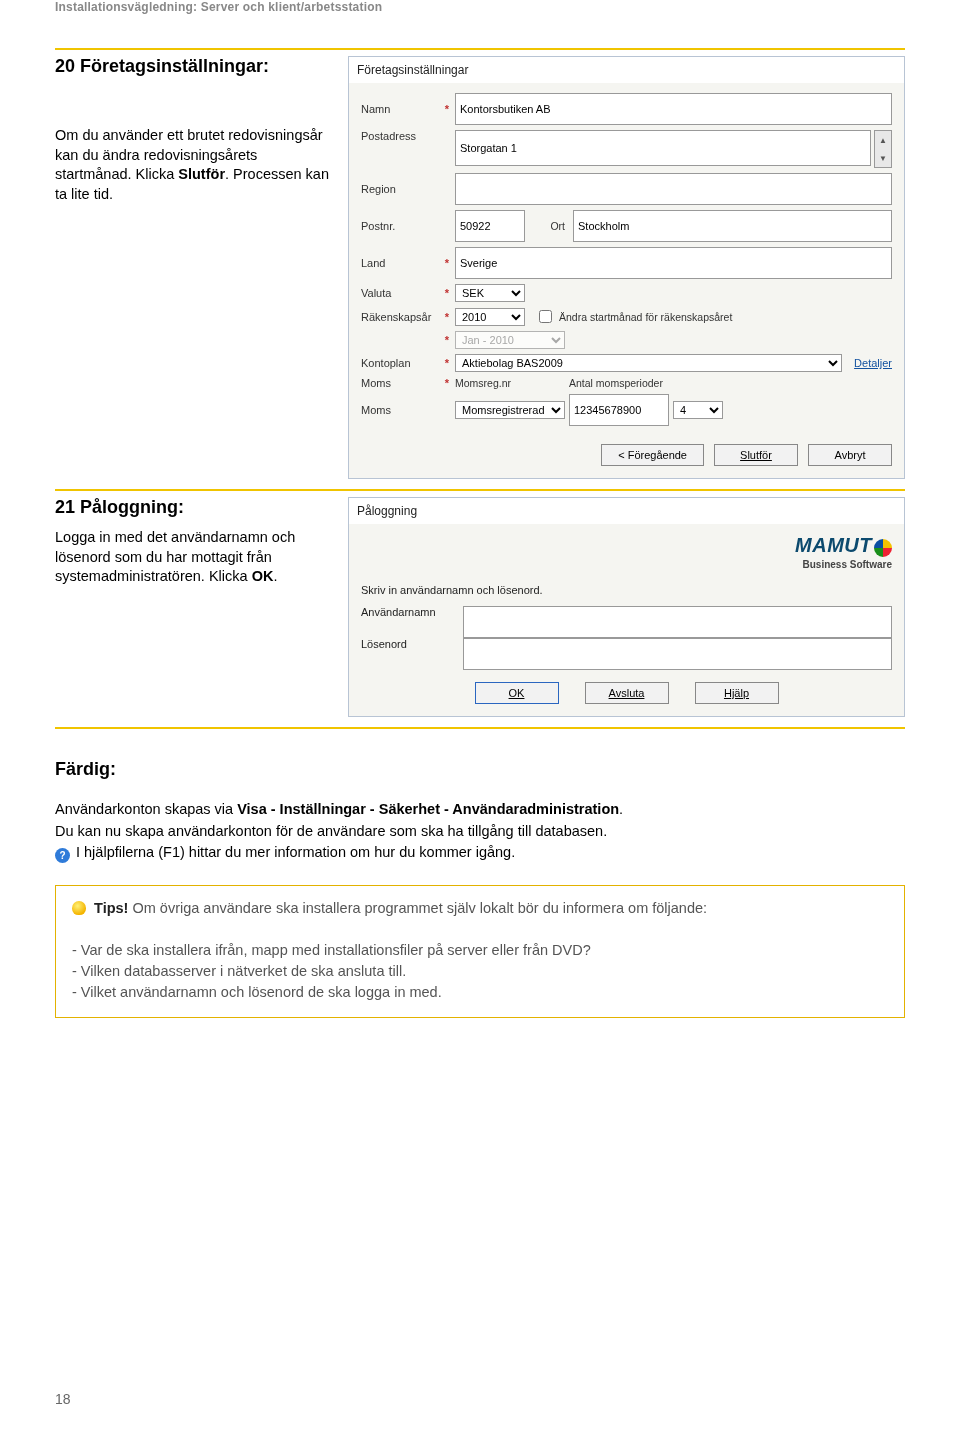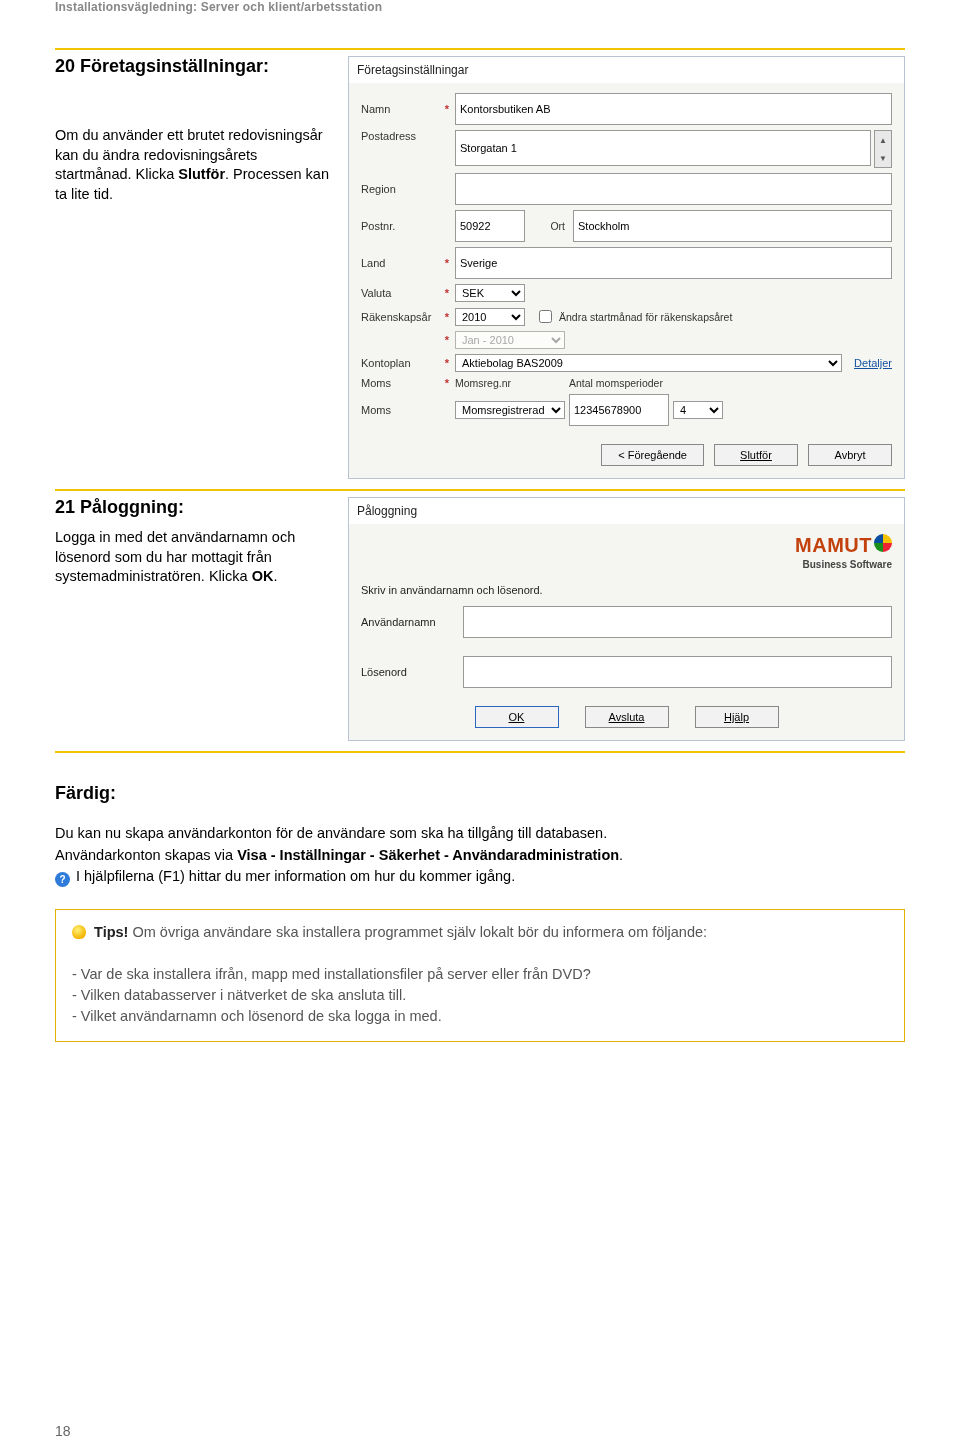--- a/index.html
+++ b/index.html
@@ -19,35 +19,35 @@
   .req{color:#c03030;font-weight:bold;width:8px;display:inline-block;text-align:center}
   .noreq{width:8px;display:inline-block}
   .finput{border:1px solid #999;background:#fff;height:32px;padding:0 4px;font-size:11px;box-sizing:border-box;font-family:Tahoma,Arial,sans-serif}
   .fselect{border:1px solid #999;background:#fff;height:18px;padding:0 2px;font-size:11px;box-sizing:border-box;font-family:Tahoma,Arial,sans-serif}
   .smalltxt{font-size:10.5px;color:#333}
   .wbtn{border:1px solid #888;background:#f2f2f2;height:22px;min-width:84px;font-size:11px;display:inline-flex;align-items:center;justify-content:center;gap:4px;padding:0 16px;box-sizing:border-box;font-family:Tahoma,Arial,sans-serif}
   .btnrow{display:flex;justify-content:flex-end;gap:10px;margin-top:18px}
   .tinyscroll{display:inline-flex;flex-direction:column;height:36px;width:16px;border:1px solid #999;background:#e8e8e8;margin-left:-1px}
   .tinyscroll span{flex:1;display:flex;align-items:center;justify-content:center;font-size:8px;color:#555}
   .logo{display:flex;flex-direction:column;align-items:flex-end}
-  .logo .brand{font-family:Arial,sans-serif;font-weight:900;font-size:20px;color:#c2410c;letter-spacing:.5px;display:flex;align-items:flex-start;gap:2px}
+  .logo .brand{font-family:Arial,sans-serif;font-weight:900;font-style:italic;font-size:20px;color:#0c4a6e;letter-spacing:.5px;display:flex;align-items:flex-end;gap:2px}
   .logo .wheel{width:18px;height:18px;border-radius:50%;background:conic-gradient(#f4c200 0 90deg,#e23 90deg 180deg,#1a8f1a 180deg 270deg,#0a4ea2 270deg 360deg)}
   .logo .sub{font-size:10px;color:#444;font-weight:bold;margin-top:2px}
-  .loginrow{display:flex;align-items:center;gap:10px;margin-bottom:18px}
+  .loginrow{display:flex;align-items:flex-start;gap:10px;margin-bottom:0}
   .loginrow .lbl{width:92px;font-size:11px}
   .fardig{margin-top:30px}
   .fardig .ft{font-size:18px;font-family:"Arial Narrow",Arial,sans-serif;font-stretch:condensed;font-weight:bold;margin-bottom:20px}
   .fardig p{font-size:14.5px;line-height:1.35;margin:2px 0}
   .check-icon{display:inline-block;width:15px;height:15px;border:1px solid #2867c7;background:#e8f0ff;color:#2867c7;font-size:11px;line-height:14px;text-align:center;vertical-align:-2px;margin-right:6px}
   .info-icon{display:inline-block;width:15px;height:15px;border-radius:50%;background:#2f7bd9;color:#fff;font-size:10px;line-height:15px;text-align:center;vertical-align:-2px;font-weight:bold;margin-right:6px}
   .tipbox{border:1.5px solid #e3b200;background:#fff;padding:12px 7px 14px 16px;margin-top:22px}
   .bulb-icon{display:inline-block;width:14px;height:14px;border-radius:50% 50% 45% 45%;background:radial-gradient(circle at 40% 35%,#fff176,#f4b400 70%);vertical-align:-2px;margin-right:4px}
   .tipbox .tiptxt{font-size:14.5px;line-height:1.45;color:#555}
   .tipbox .tiptxt b{color:#222;font-weight:bold}
-  .pagenum{position:absolute;left:55px;bottom:4px;font-size:14px;color:#666}
+  .pagenum{position:absolute;left:55px;bottom:36px;font-size:14px;color:#666}
   select,input,button{font-family:inherit}
 </style>
 </head>
 <body>
 
 <div class="page">
   <div class="header-title">Installationsvägledning: Server och klient/arbetsstation</div>
 
   <div class="yellow-rule"></div>
   <div class="section">
@@ -196,24 +196,24 @@
               <span style="text-decoration:underline">Hjälp</span>
             </button>
         </div>
       </div>
     </div>
   </div>
   <div class="yellow-rule" style="margin-top:10px"></div>
 
   <div class="fardig">
     <div class="ft">Färdig:</div>
-    <p>Du kan nu skapa användarkonton för de användare som ska ha tillgång till databasen.</p>
     <p>
       <span>Användarkonton skapas via </span><b>Visa - Inställningar - Säkerhet - Användaradministration</b><span>.</span>
     </p>
+    <p>Du kan nu skapa användarkonton för de användare som ska ha tillgång till databasen.</p>
     <p>
       <span class="info-icon">?</span><span>I hjälpfilerna (F1) hittar du mer information om hur du kommer igång.</span>
     </p>
 
     <div class="tipbox">
       <div class="tiptxt">
         <span class="bulb-icon"></span>
         <b>Tips!</b><span> Om övriga användare ska installera programmet själv lokalt bör du informera om följande:</span>
         <br><br>
         <span>- Var de ska installera ifrån, mapp med installationsfiler på server eller från DVD?</span><br>

